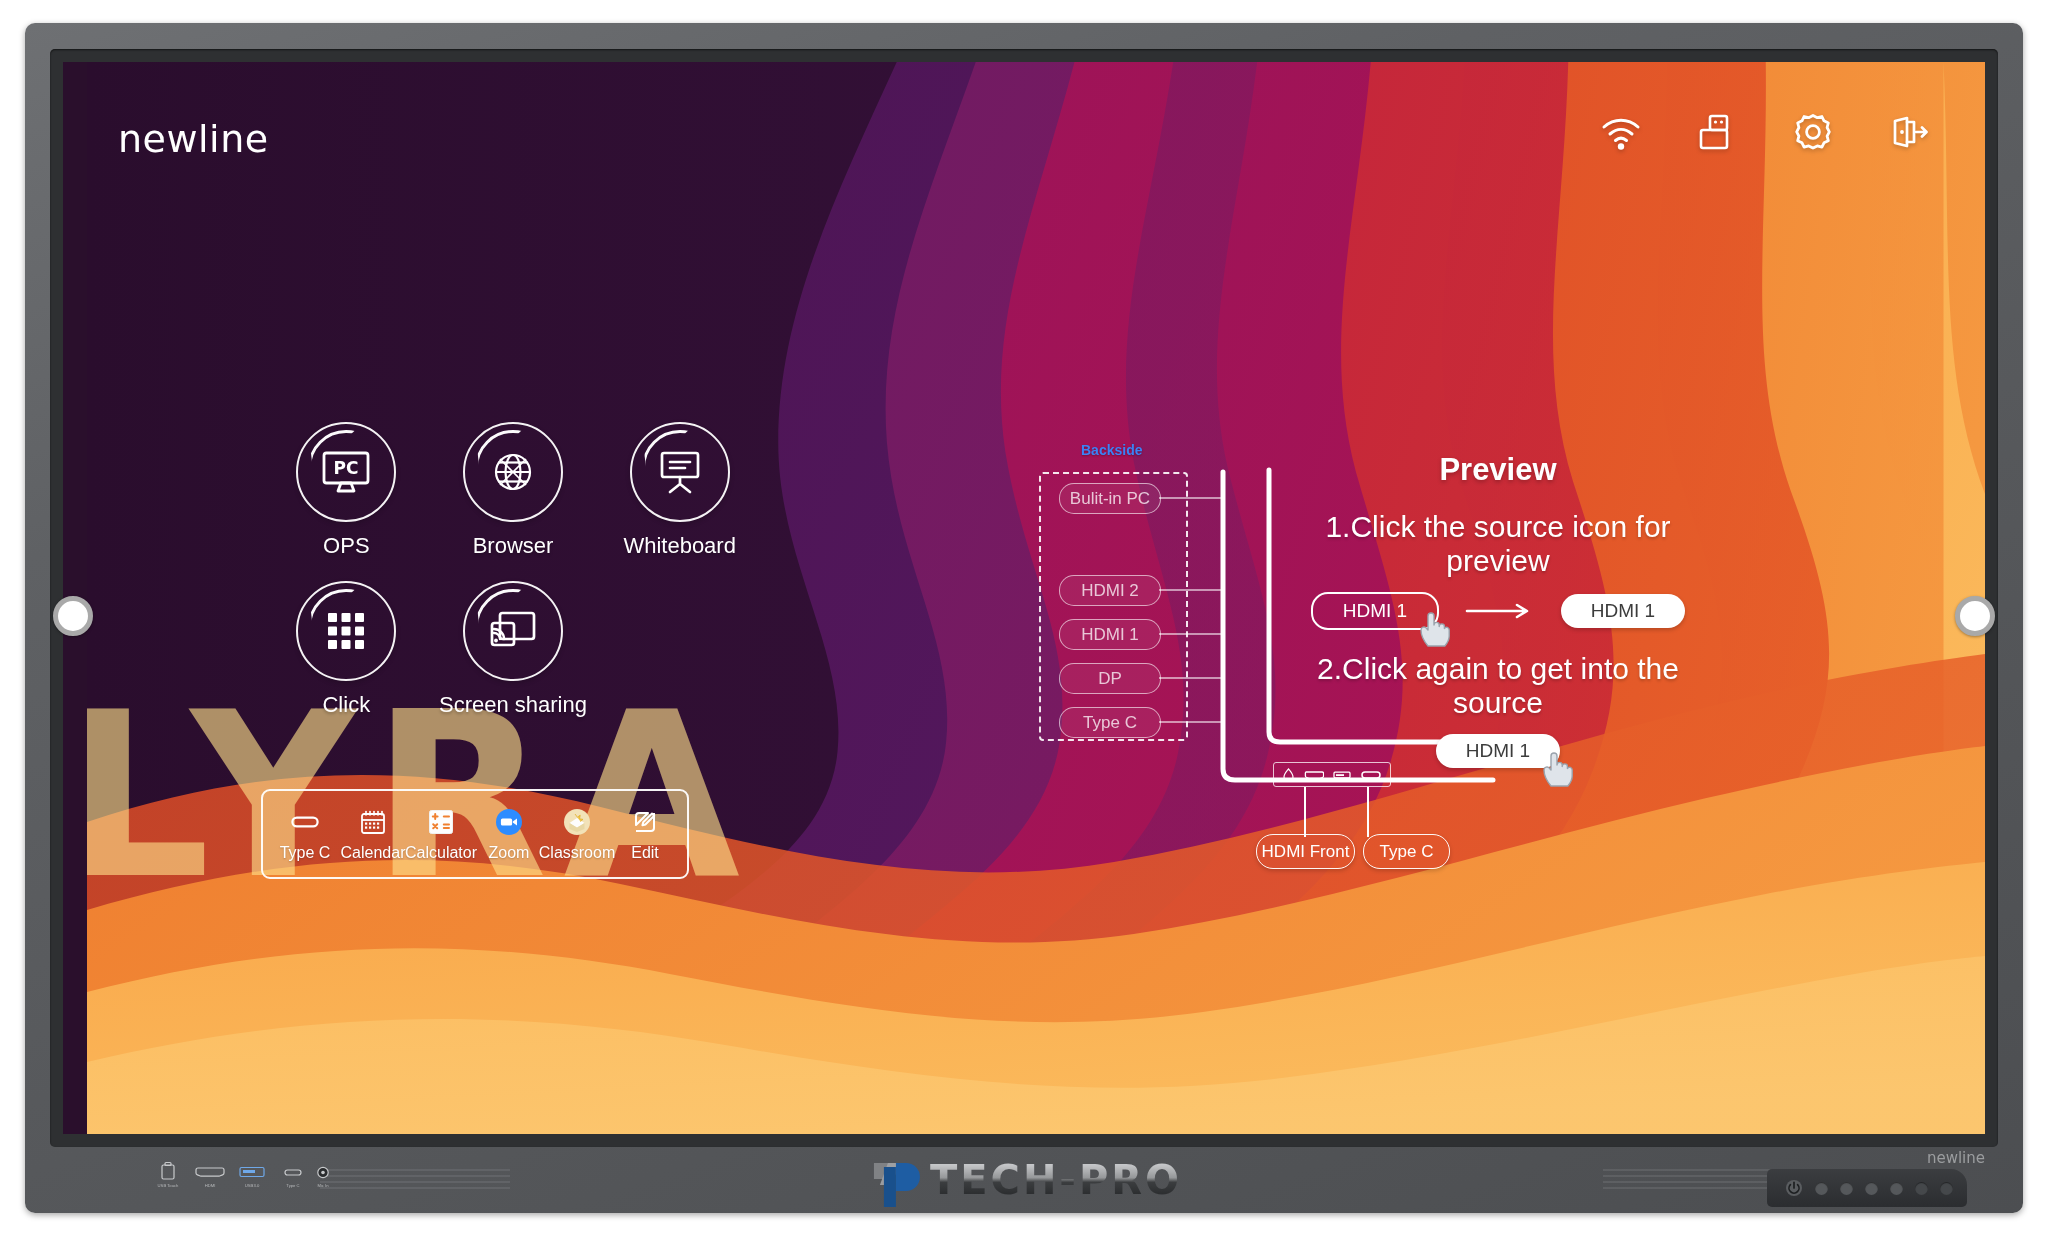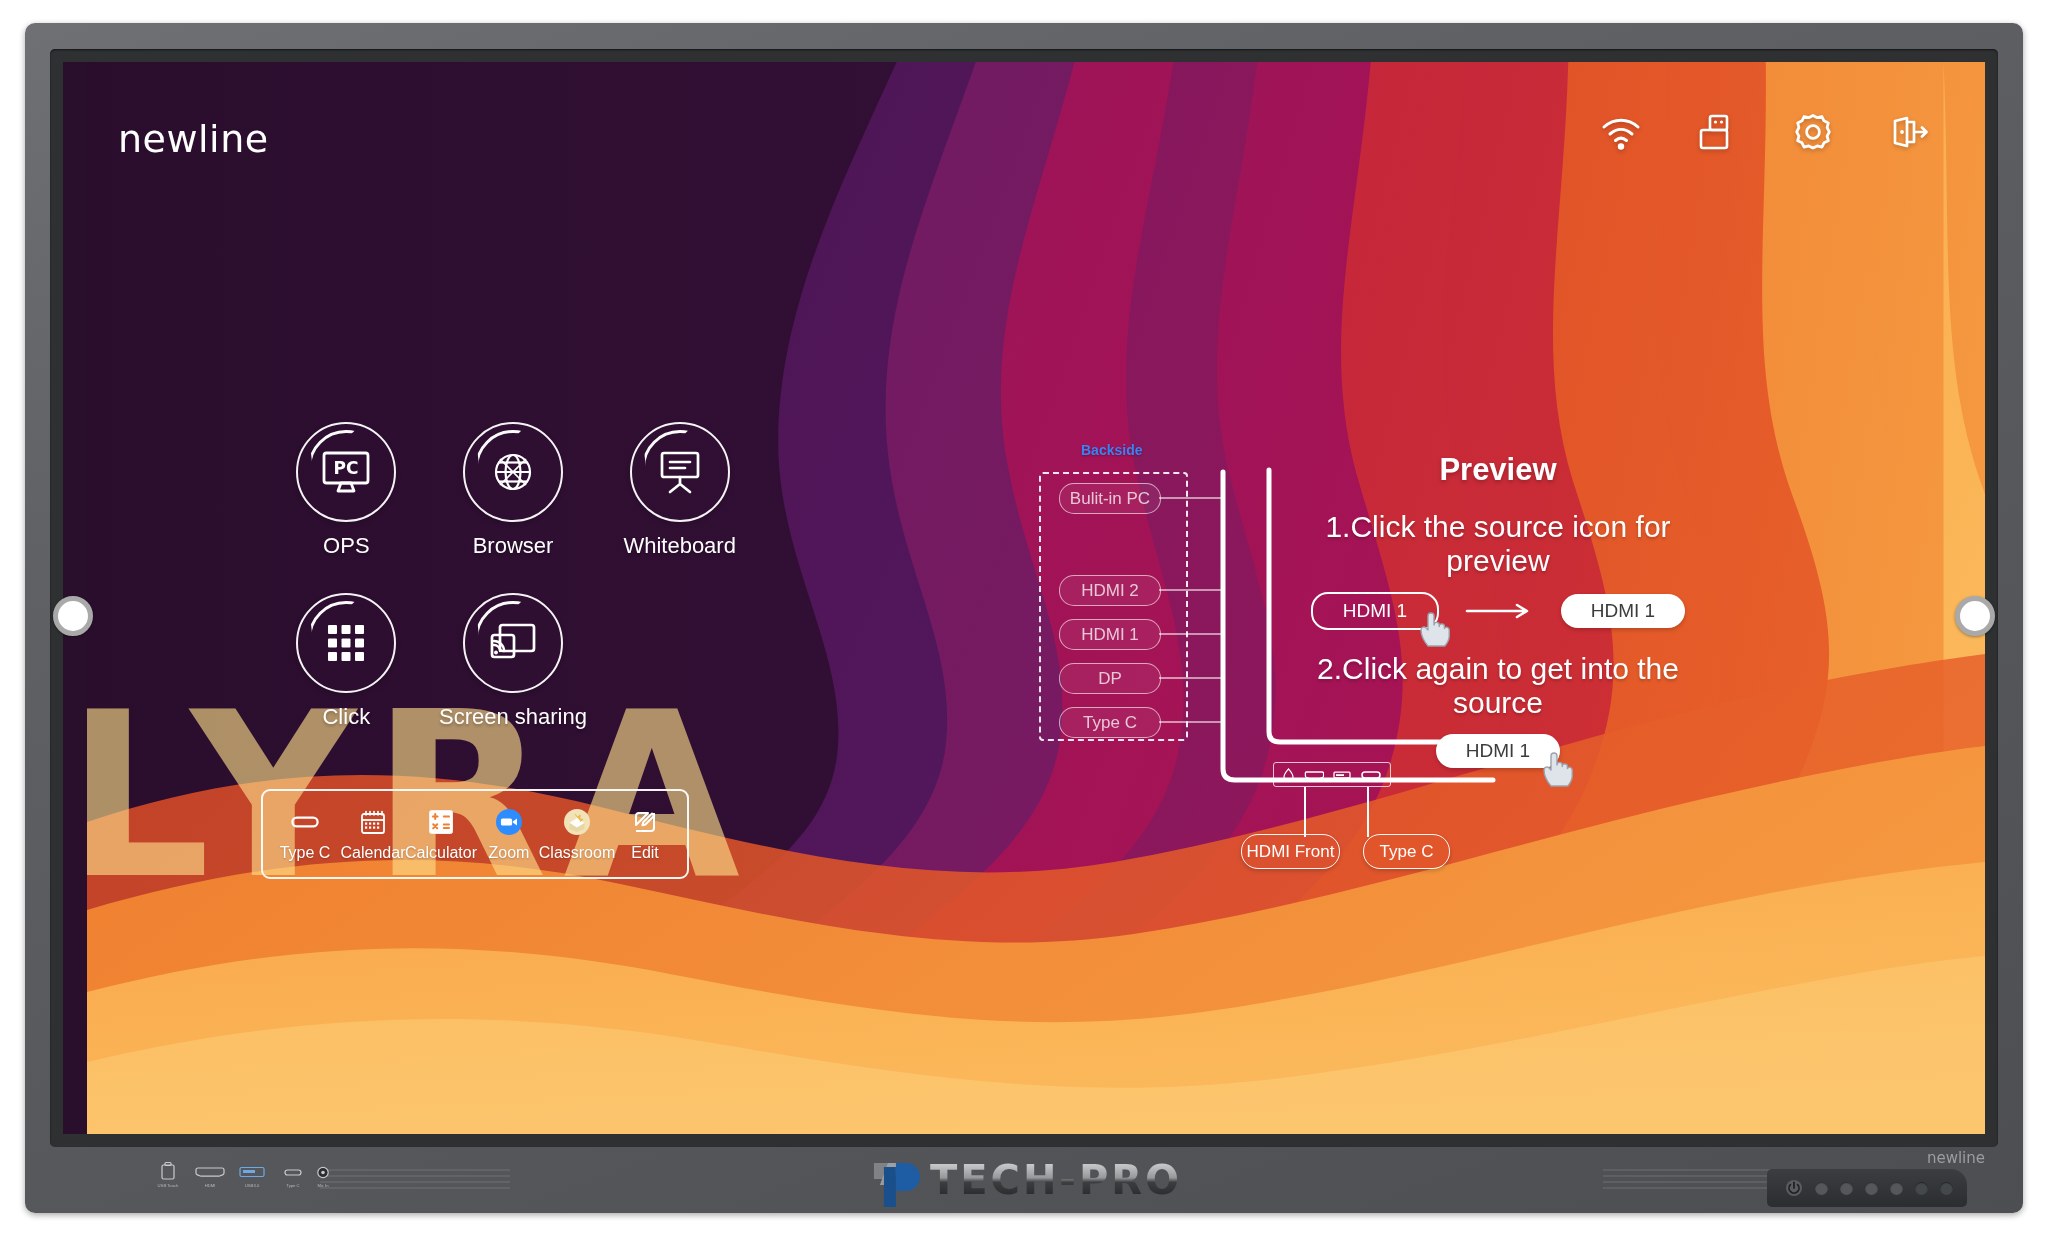--- a/index.html
+++ b/index.html
@@ -32,21 +32,21 @@
   .sysicons .si{width:44px;height:44px;display:block;filter:drop-shadow(0 2px 2px rgba(0,0,0,.22));}
 
   
   .clock{position:absolute;left:205px;top:165px;color:#fff;}
   .clock .time{font-size:104px;font-weight:400;line-height:.95;letter-spacing:1px;
      font-family:"DejaVu Sans","Liberation Sans",sans-serif;text-shadow:0 2px 4px rgba(0,0,0,.22);}
   .clock .date{font-size:33px;margin-top:14px;font-weight:400;text-shadow:0 2px 4px rgba(0,0,0,.22);}
 
   
   .launcher{position:absolute;left:200px;top:360px;width:500px;
-     display:grid;grid-template-columns:repeat(3,1fr);row-gap:34px;}
+     display:grid;grid-template-columns:repeat(3,1fr);row-gap:22px;}
   .app{display:flex;flex-direction:column;align-items:center;cursor:pointer;}
   .app .ring{width:96px;height:96px;border-radius:50%;border:2.4px solid rgba(255,255,255,.95);
      display:flex;align-items:center;justify-content:center;position:relative;
      box-shadow:0 2px 5px rgba(0,0,0,.18);}
   .app .ring::before{content:"";position:absolute;left:10px;top:6px;width:70px;height:70px;
      border-radius:50%;border:3px solid rgba(255,255,255,.98);
      clip-path:polygon(0 0,62% 0,6% 52%);}
   .app .lbl{margin-top:11px;color:#fff;font-size:22px;text-shadow:0 2px 3px rgba(0,0,0,.25);white-space:nowrap;}
 
   
@@ -433,21 +433,21 @@
           <rect x="3" y="4.2" width="8" height="1.8" fill="#fff"></rect>
         </svg>
         <svg width="20" height="10" viewBox="0 0 20 10">
           <rect x="1" y="2" width="18" height="6" rx="3" fill="none" stroke="#fff" stroke-width="1.5"></rect>
         </svg>
       </div>
 
       <div class="connline" style="left:281px;top:345px;width:2.4px;height:50px;background:#fff;"></div>
       <div class="connline" style="left:344px;top:345px;width:2.4px;height:50px;background:#fff;"></div>
 
-      <div class="fpill" style="left:218px;top:392px;width:97px;">HDMI Front</div>
+      <div class="fpill" style="left:233px;top:392px;width:97px;">HDMI Front</div>
       <div class="fpill" style="left:340px;top:392px;width:85px;">Type C</div>
     </div>
 
     <div class="preview">
       <div class="ptitle">Preview</div>
       <div class="pstep">1.Click the source icon for preview</div>
 
       <div class="rowdemo">
         <div class="chipOutline">
           <span>HDMI 1</span>

